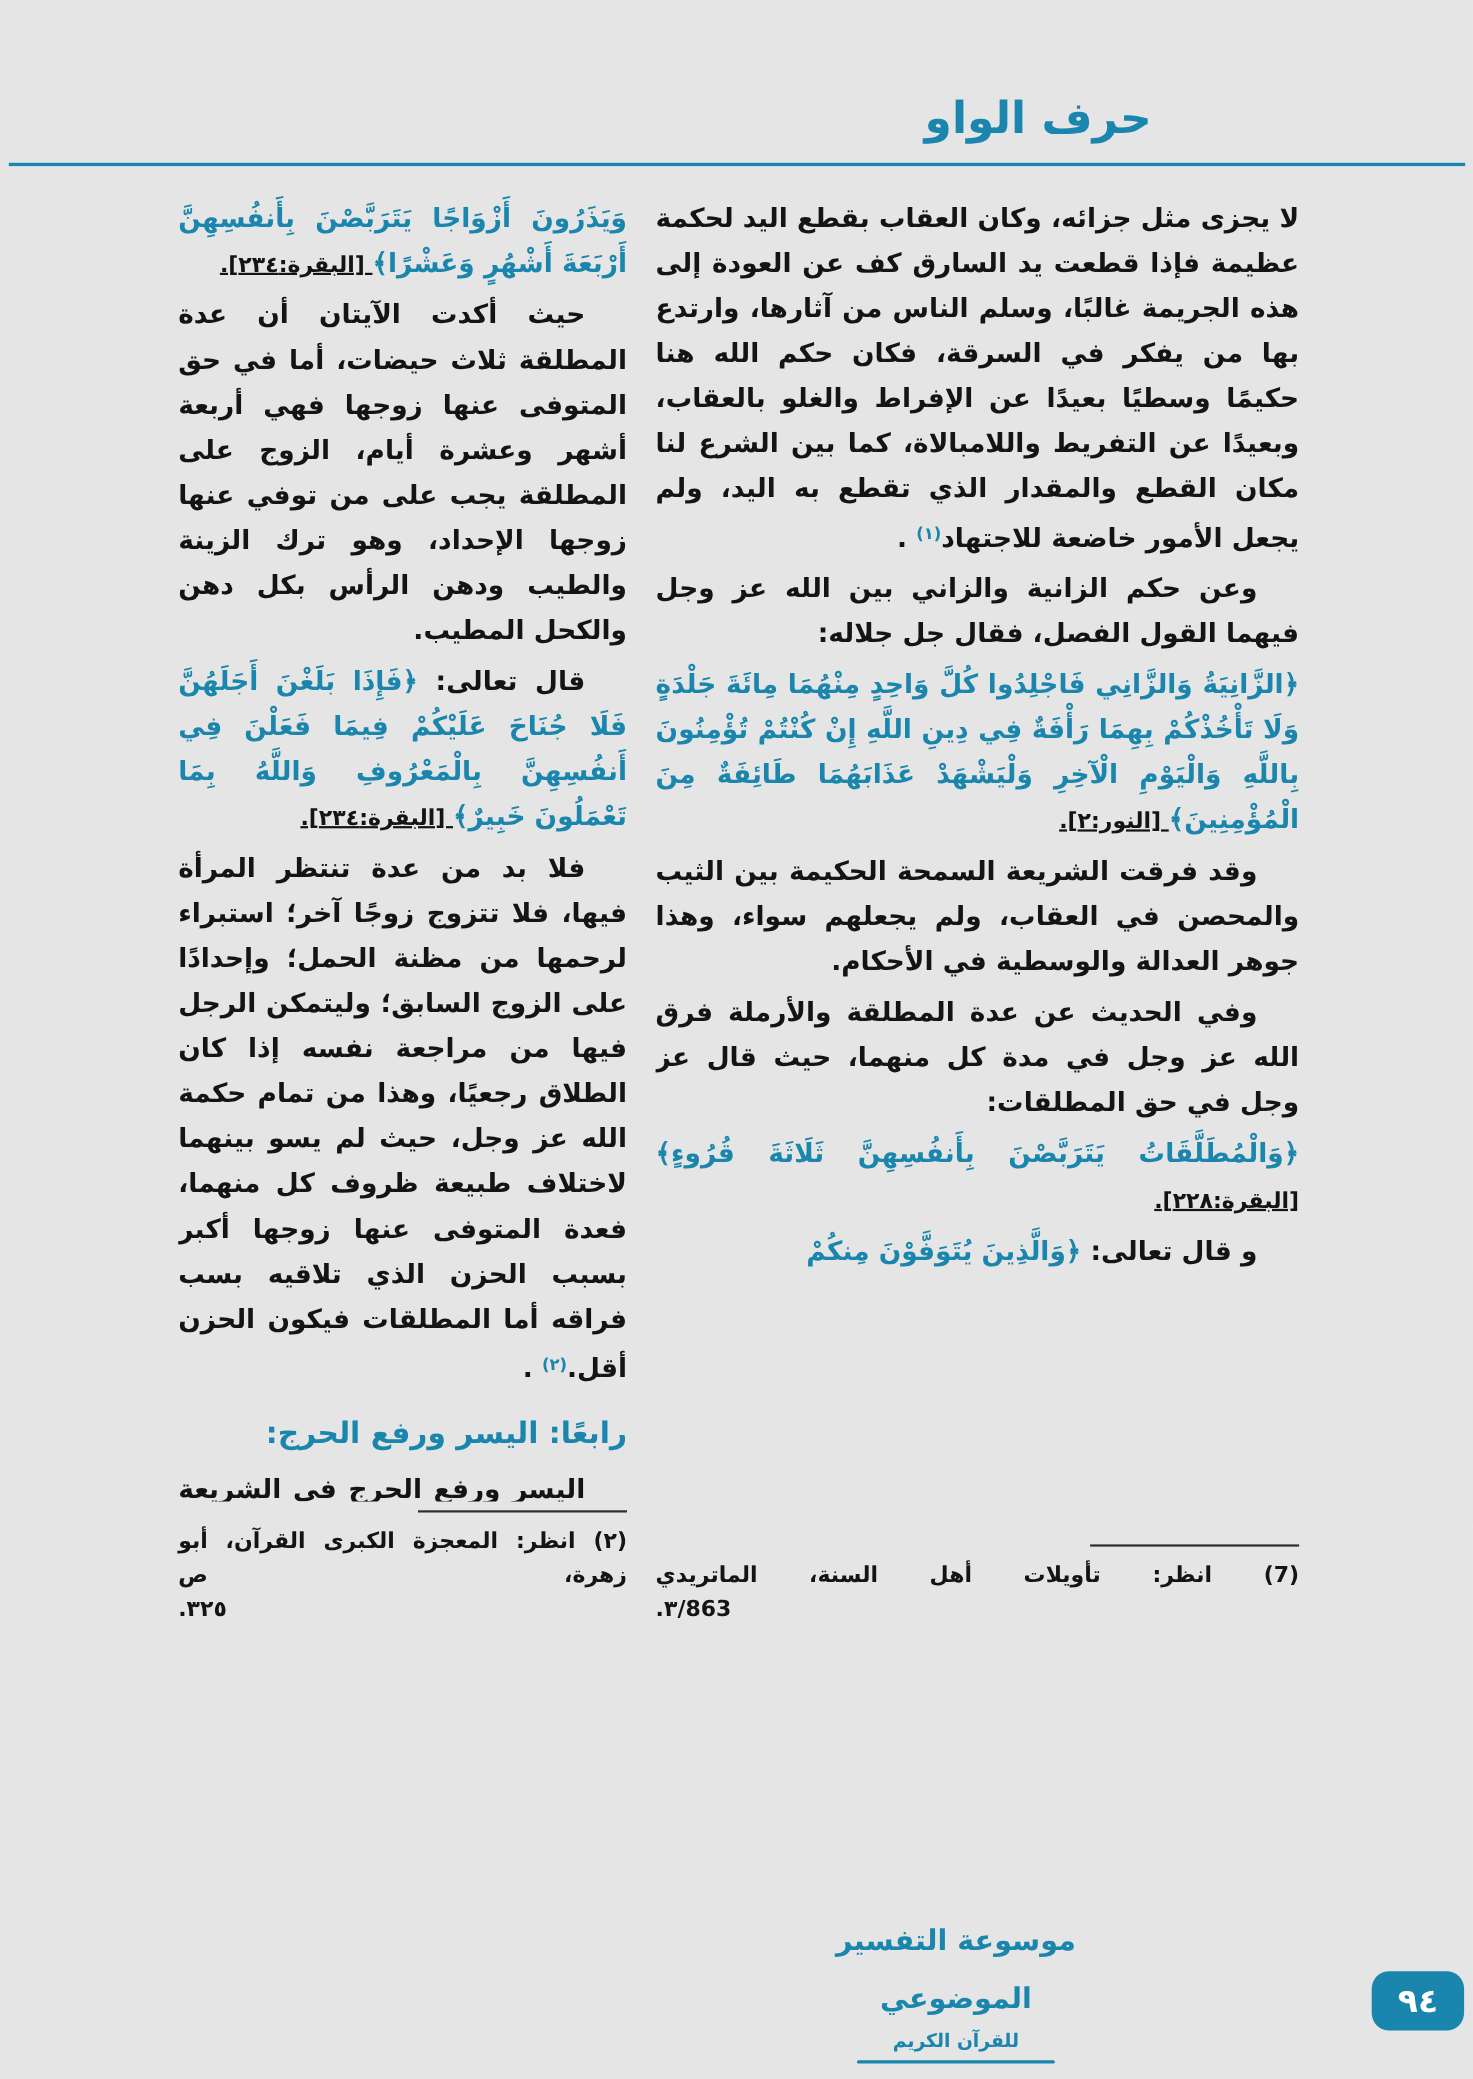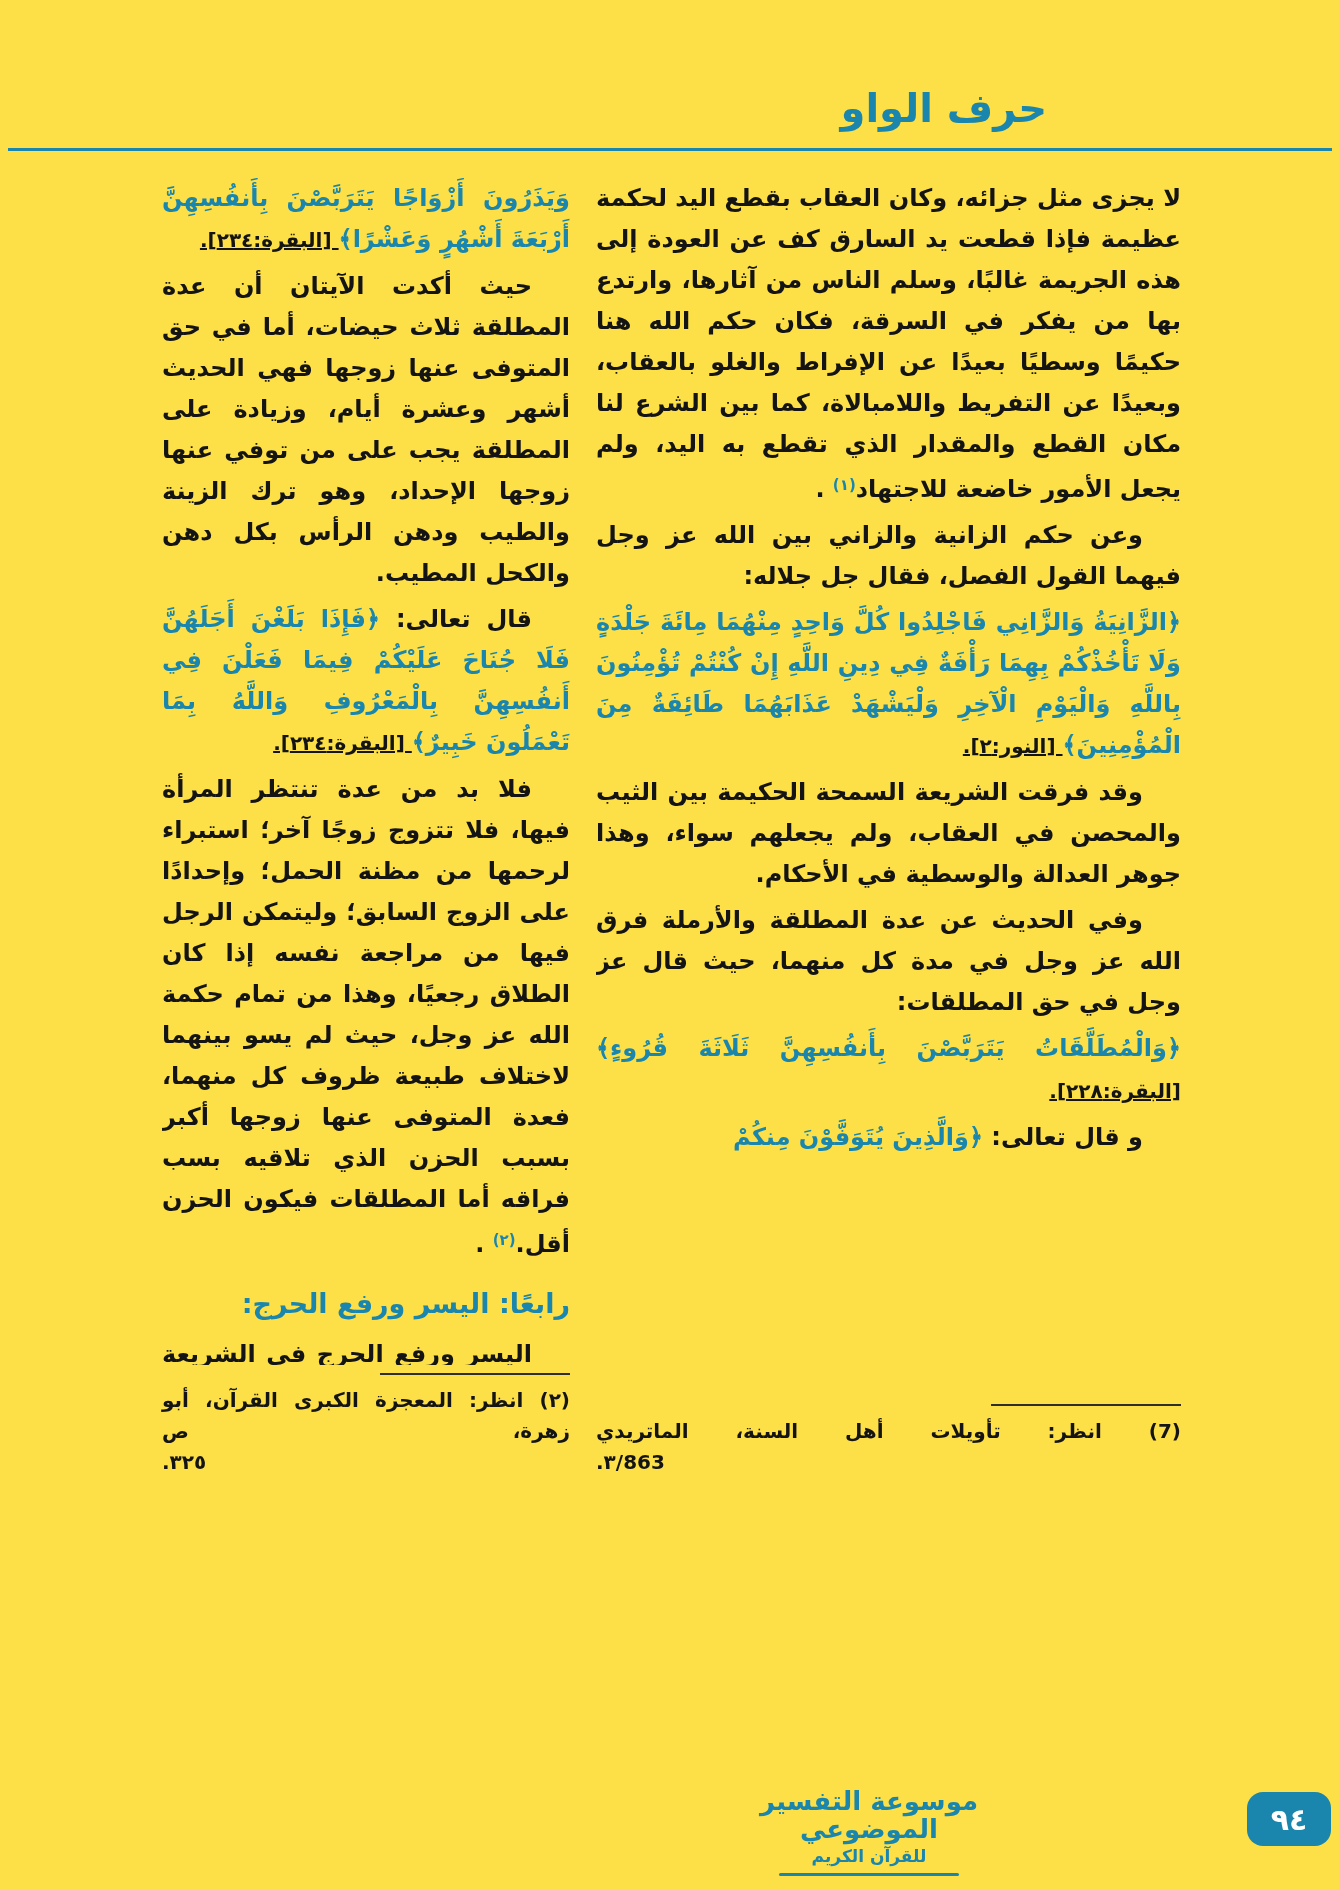--- a/index.html
+++ b/index.html
@@ -8,21 +8,21 @@
   }
   *{margin:0;padding:0;box-sizing:border-box;}
   html,body{background:#ffffff;}
   body{
     width:1339px;height:1890px;
     font-family:"DejaVu Sans", sans-serif;
     direction:rtl;
   }
   .page{
     position:relative;width:1339px;height:1890px;
-    background:#fde047;overflow:hidden;
+    background:#e5e5e5;overflow:hidden;
   }
 
   
   .header-title{
     position:absolute;top:84px;right:292px;
     color:var(--accent);font-size:40px;font-weight:bold;
     line-height:48px;
   }
   .header-rule{
     position:absolute;top:148px;left:8px;right:7px;height:3px;
@@ -63,21 +63,21 @@
   .fn-rule{width:190px;height:2px;background:#2e2e2e;margin:0 0 10px 0;}
   .fn-text{font-size:20px;line-height:31px;font-weight:bold;color:var(--ink);}
   .fn-line-1{text-align:justify;text-align-last:justify;}
   .fn-line-2{text-align:left;}
 
   
   .logo{
     position:absolute;bottom:14px;right:350px;width:240px;
     text-align:center;color:var(--accent);
   }
-  .logo-line1{font-size:26px;font-weight:bold;line-height:28px;}
+  .logo-line1{font-size:26px;font-weight:bold;line-height:52px;}
   .logo-line2{font-size:17px;font-weight:bold;line-height:26px;}
   .logo-flourish{
     width:180px;height:3px;background:var(--accent);
     margin:4px auto 0 auto;border-radius:2px;
   }
   .page-badge{
     position:absolute;left:auto;right:8px;bottom:44px;
     width:84px;height:54px;border-radius:16px;
     background:var(--accent);color:#ffffff;
     display:flex;align-items:center;justify-content:center;
@@ -109,21 +109,21 @@
         <div class="fn-text">
             <div class="fn-line fn-line-1">(7) انظر: تأويلات أهل السنة، الماتريدي</div>
             <div class="fn-line fn-line-2">863/٣.</div>
           </div>
       </div>
     </div>
 
     <div class="column col-left">
       <div class="column-text">
           <p class="block quran noindent"><span class="seg seg-quran">وَيَذَرُونَ أَزْوَاجًا يَتَرَبَّصْنَ بِأَنفُسِهِنَّ أَرْبَعَةَ أَشْهُرٍ وَعَشْرًا﴾</span><span class="seg seg-ref"> [البقرة:٢٣٤].</span></p>
-          <p class="block body"><span class="seg seg-text">حيث أكدت الآيتان أن عدة المطلقة ثلاث حيضات، أما في حق المتوفى عنها زوجها فهي الحديث أشهر وعشرة أيام، وزيادة على المطلقة يجب على من توفي عنها زوجها الإحداد، وهو ترك الزينة والطيب ودهن الرأس بكل دهن والكحل المطيب.</span></p>
+          <p class="block body"><span class="seg seg-text">حيث أكدت الآيتان أن عدة المطلقة ثلاث حيضات، أما في حق المتوفى عنها زوجها فهي أربعة أشهر وعشرة أيام، الزوج على المطلقة يجب على من توفي عنها زوجها الإحداد، وهو ترك الزينة والطيب ودهن الرأس بكل دهن والكحل المطيب.</span></p>
           <p class="block body"><span class="seg seg-text">قال تعالى: </span><span class="seg seg-quran">﴿فَإِذَا بَلَغْنَ أَجَلَهُنَّ فَلَا جُنَاحَ عَلَيْكُمْ فِيمَا فَعَلْنَ فِي أَنفُسِهِنَّ بِالْمَعْرُوفِ وَاللَّهُ بِمَا تَعْمَلُونَ خَبِيرٌ﴾</span><span class="seg seg-ref"> [البقرة:٢٣٤].</span></p>
           <p class="block body"><span class="seg seg-text">فلا بد من عدة تنتظر المرأة فيها، فلا تتزوج زوجًا آخر؛ استبراء لرحمها من مظنة الحمل؛ وإحدادًا على الزوج السابق؛ وليتمكن الرجل فيها من مراجعة نفسه إذا كان الطلاق رجعيًا، وهذا من تمام حكمة الله عز وجل، حيث لم يسو بينهما لاختلاف طبيعة ظروف كل منهما، فعدة المتوفى عنها زوجها أكبر بسبب الحزن الذي تلاقيه بسب فراقه أما المطلقات فيكون الحزن أقل.</span><span class="seg seg-sup">(٢)</span><span class="seg seg-text"> .</span></p>
           <p class="block heading"><span class="seg seg-heading">رابعًا: اليسر ورفع الحرج:</span></p>
           <p class="block body"><span class="seg seg-text">اليسر ورفع الحرج في الشريعة الإسلامية راجع إلى الوسطية والاعتدال في الدين الإسلامي.</span></p>
         </div>
       <div class="footnote">
         <div class="fn-rule"></div>
         <div class="fn-text">
             <div class="fn-line fn-line-1">(٢) انظر: المعجزة الكبرى القرآن، أبو زهرة، ص</div>
             <div class="fn-line fn-line-2">٣٢٥.</div>

